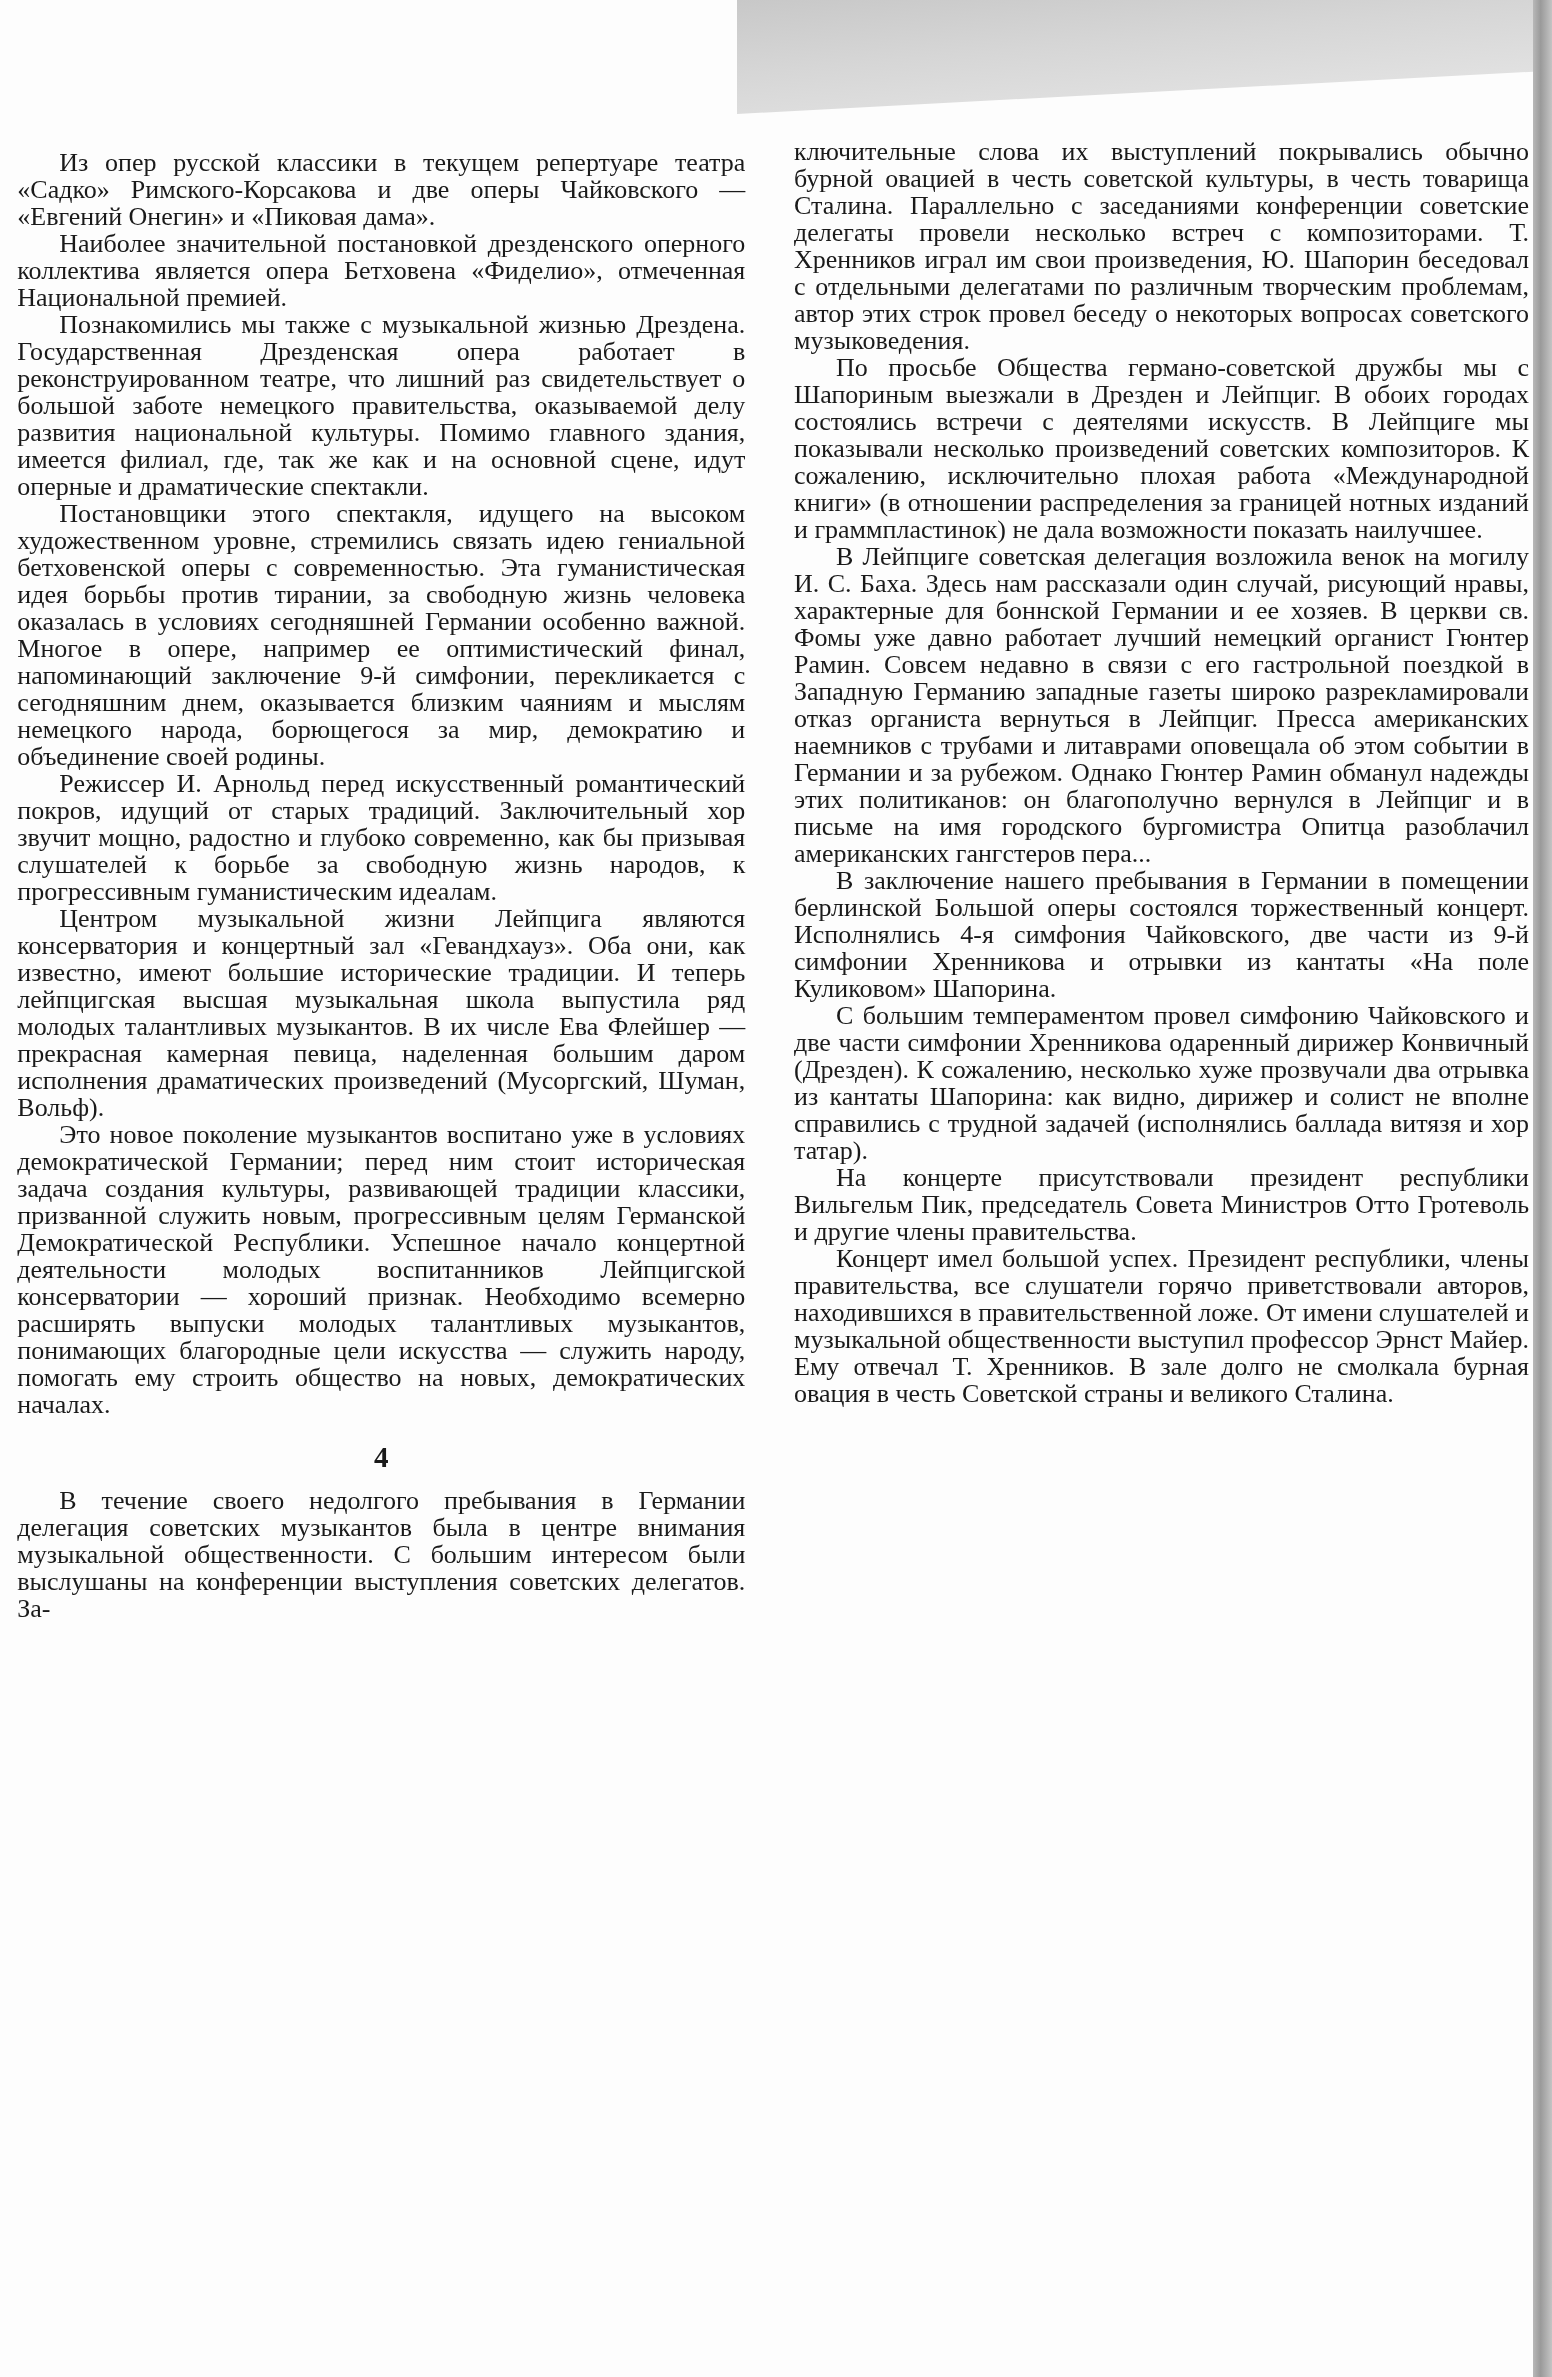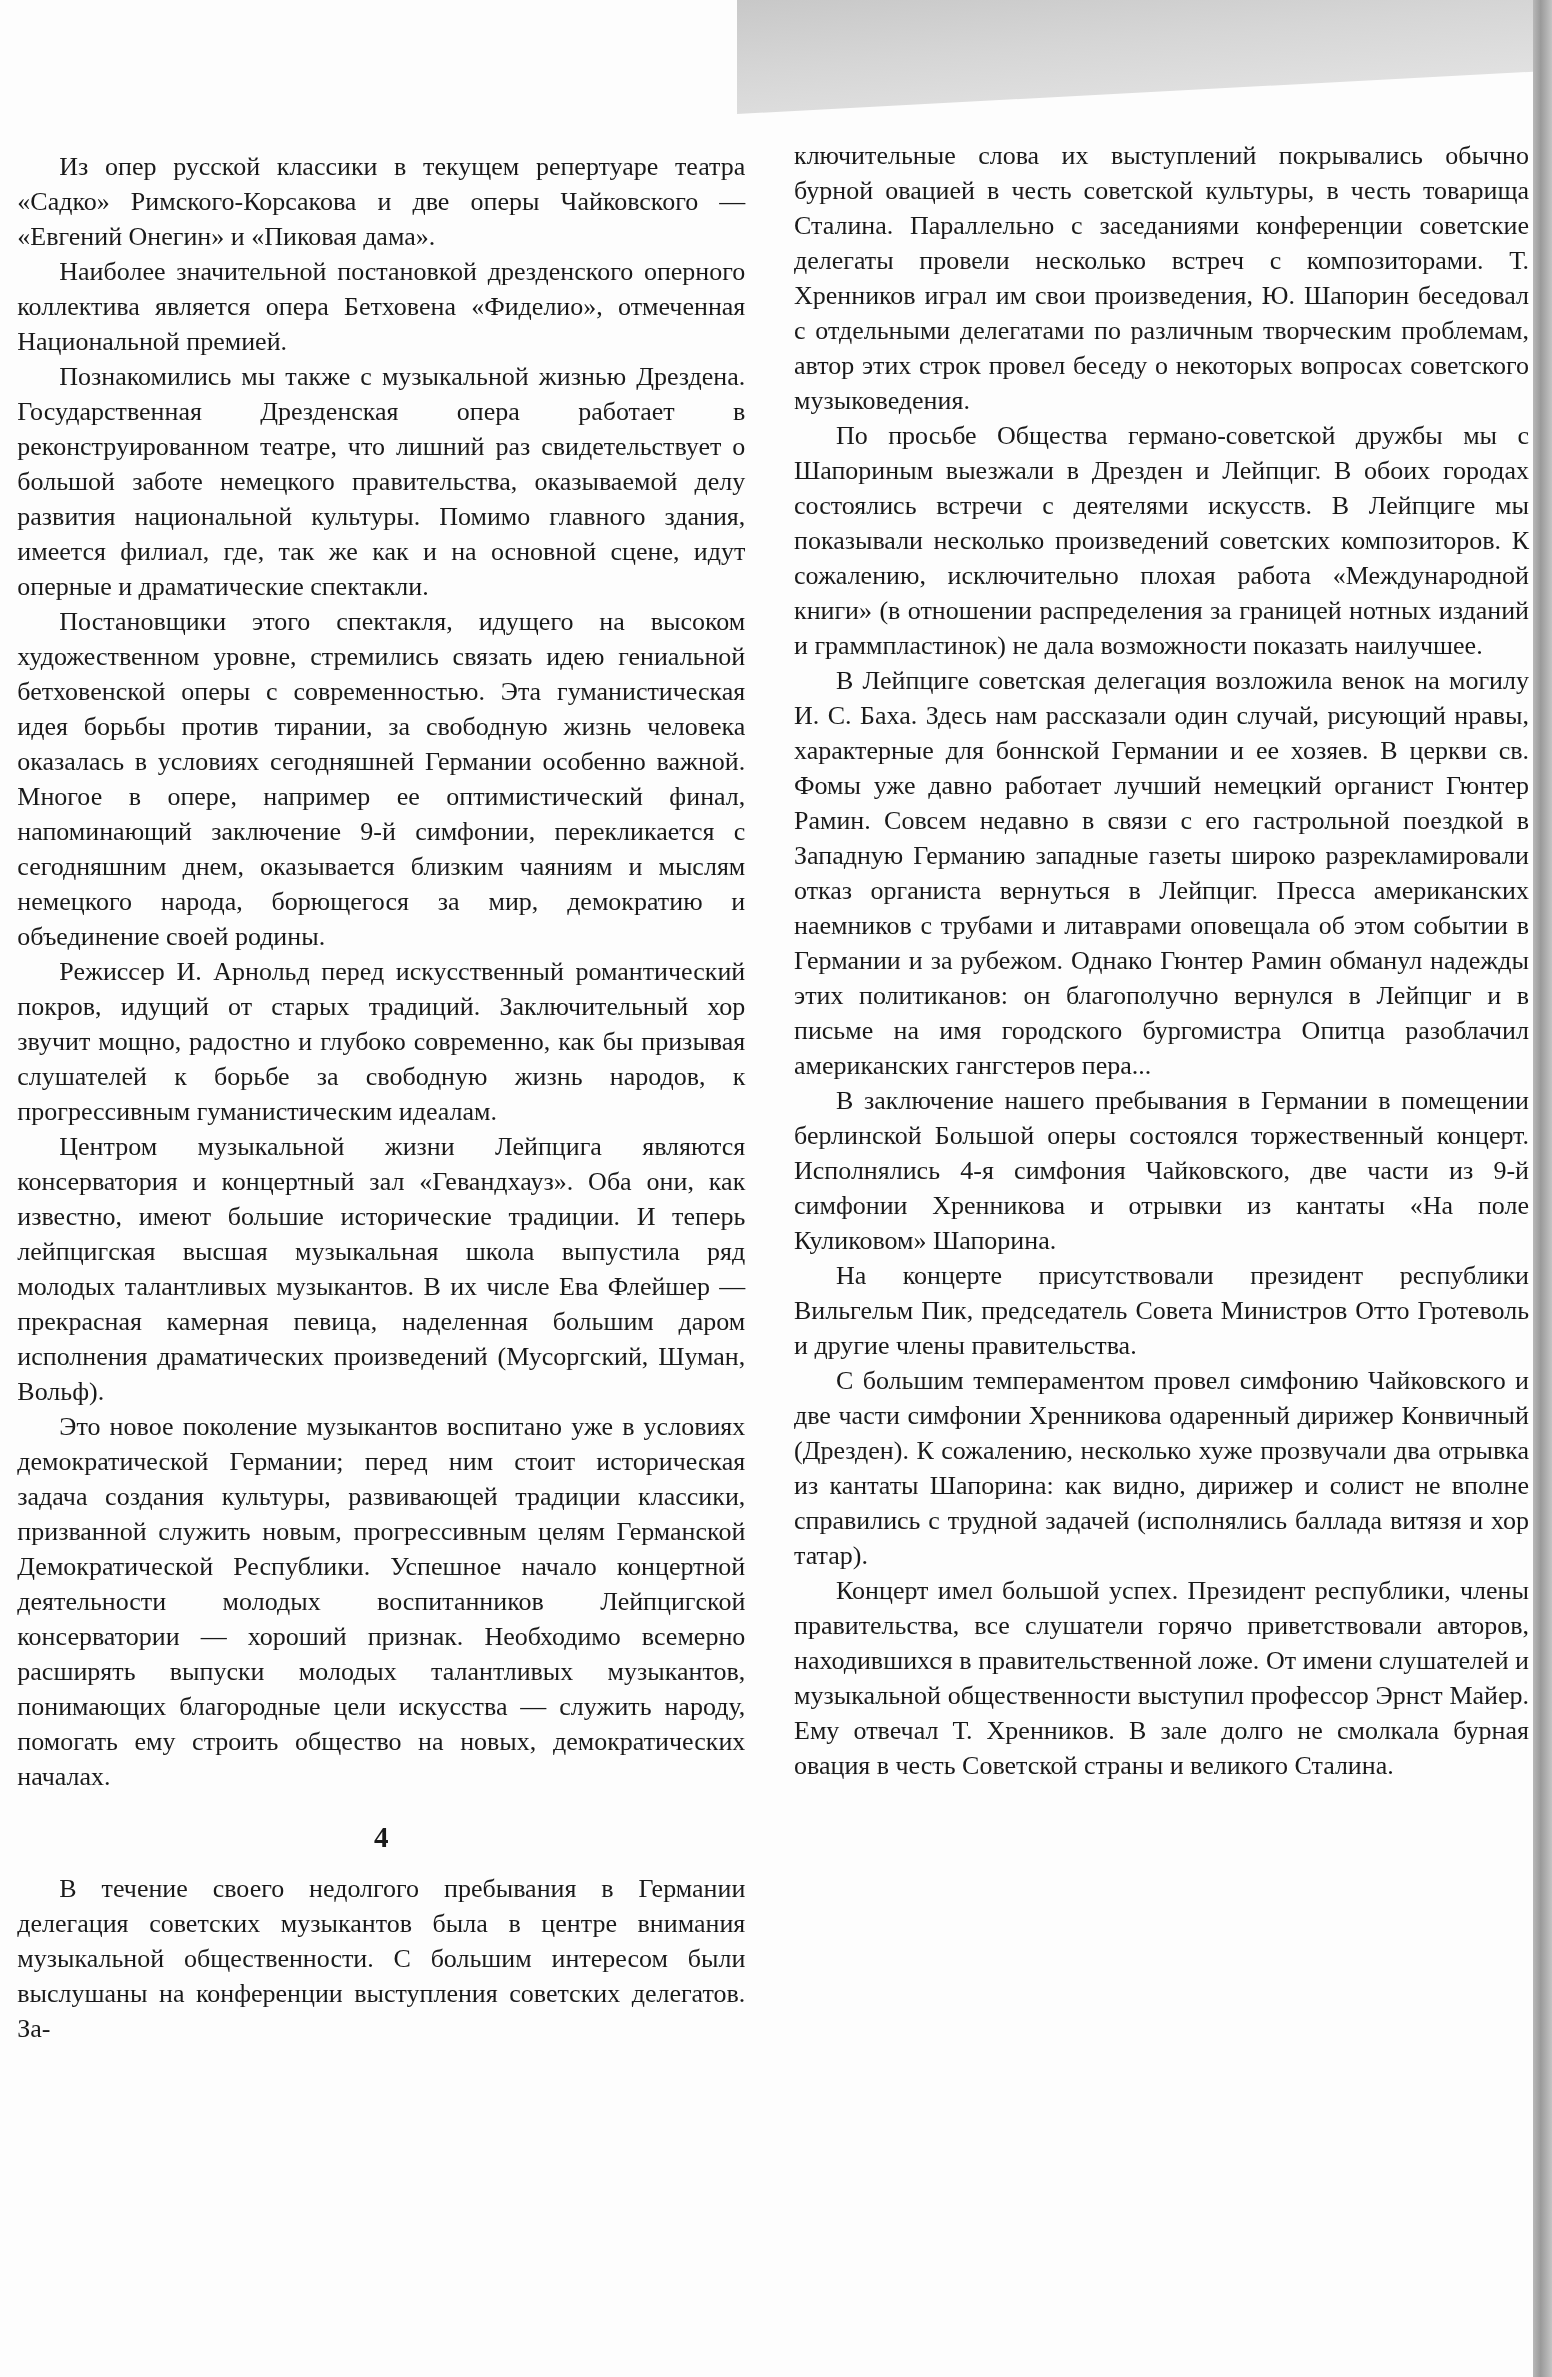--- a/index.html
+++ b/index.html
@@ -14,21 +14,21 @@
     background: linear-gradient(175deg, #c8c8c8 0%, #d6d6d6 40%, #e2e2e2 80%, #eeeeee 100%);
     clip-path: polygon(0 0, 100% 0, 100% 62%, 0 100%);
   }
   .edge-strip {
     position: absolute; right: 0; top: 0; width: 19px; height: 2377px;
     background: linear-gradient(90deg, #b8b8b8, #9a9a9a 40%, #c4c4c4);
   }
   .column {
     position: absolute; top: 149px;
     width: 728px;
-    font-size: 26px; line-height: 35px;
+    font-size: 26px; line-height: 27px;
     text-align: justify;
     font-stretch: condensed;
   }
   .col-left { left: 17.3px; }
   .col-right { left: 794px; width: 735px; top: 138px; }
   .para { margin: 0; text-indent: 42px; hyphens: manual; }
   .para.cont { text-indent: 0; }
   .section-number {
     text-align: center; font-size: 29px; font-weight: bold;
     margin: 26px 0 15.6px 0; text-indent: 0;
@@ -50,17 +50,17 @@
   <p class="para">Это новое поколение музыкантов воспитано уже в условиях демократической Германии; перед ним стоит историческая задача создания культуры, развивающей традиции классики, призванной служить новым, прогрессивным целям Германской Демократической Республики. Успешное начало концертной деятельности молодых воспитанников Лейпцигской консерватории — хороший признак. Необходимо всемерно расширять выпуски молодых талантливых музыкантов, понимающих благородные цели искусства — служить народу, помогать ему строить общество на новых, демократических началах.</p>
   <div class="section-number">4</div>
   <p class="para">В течение своего недолгого пребывания в Германии делегация советских музыкантов была в центре внимания музыкальной общественности. С большим интересом были выслушаны на конференции выступления советских делегатов. За-</p>
 </div>
 
 <div class="column col-right">
   <p class="para cont">ключительные слова их выступлений покрывались обычно бурной овацией в честь советской культуры, в честь товарища Сталина. Параллельно с заседаниями конференции советские делегаты провели несколько встреч с композиторами. Т. Хренников играл им свои произведения, Ю. Шапорин беседовал с отдельными делегатами по различным творческим проблемам, автор этих строк провел беседу о некоторых вопросах советского музыковедения.</p>
   <p class="para">По просьбе Общества германо-советской дружбы мы с Шапориным выезжали в Дрезден и Лейпциг. В обоих городах состоялись встречи с деятелями искусств. В Лейпциге мы показывали несколько произведений советских композиторов. К сожалению, исключительно плохая работа «Международной книги» (в отношении распределения за границей нотных изданий и граммпластинок) не дала возможности показать наилучшее.</p>
   <p class="para">В Лейпциге советская делегация возложила венок на могилу И. С. Баха. Здесь нам рассказали один случай, рисующий нравы, характерные для боннской Германии и ее хозяев. В церкви св. Фомы уже давно работает лучший немецкий органист Гюнтер Рамин. Совсем недавно в связи с его гастрольной поездкой в Западную Германию западные газеты широко разрекламировали отказ органиста вернуться в Лейпциг. Пресса американских наемников с трубами и литаврами оповещала об этом событии в Германии и за рубежом. Однако Гюнтер Рамин обманул надежды этих политиканов: он благополучно вернулся в Лейпциг и в письме на имя городского бургомистра Опитца разоблачил американских гангстеров пера...</p>
   <p class="para">В заключение нашего пребывания в Германии в помещении берлинской Большой оперы состоялся торжественный концерт. Исполнялись 4-я симфония Чайковского, две части из 9-й симфонии Хренникова и отрывки из кантаты «На поле Куликовом» Шапорина.</p>
+  <p class="para">С большим темпераментом провел симфонию Чайковского и две части симфонии Хренникова одаренный дирижер Конвичный (Дрезден). К сожалению, несколько хуже прозвучали два отрывка из кантаты Шапорина: как видно, дирижер и солист не вполне справились с трудной задачей (исполнялись баллада витязя и хор татар).</p>
   <p class="para">На концерте присутствовали президент республики Вильгельм Пик, председатель Совета Министров Отто Гротеволь и другие члены правительства.</p>
-  <p class="para">С большим темпераментом провел симфонию Чайковского и две части симфонии Хренникова одаренный дирижер Конвичный (Дрезден). К сожалению, несколько хуже прозвучали два отрывка из кантаты Шапорина: как видно, дирижер и солист не вполне справились с трудной задачей (исполнялись баллада витязя и хор татар).</p>
   <p class="para">Концерт имел большой успех. Президент республики, члены правительства, все слушатели горячо приветствовали авторов, находившихся в правительственной ложе. От имени слушателей и музыкальной общественности выступил профессор Эрнст Майер. Ему отвечал Т. Хренников. В зале долго не смолкала бурная овация в честь Советской страны и великого Сталина.</p>
 </div>
 
 
 </body></html>

